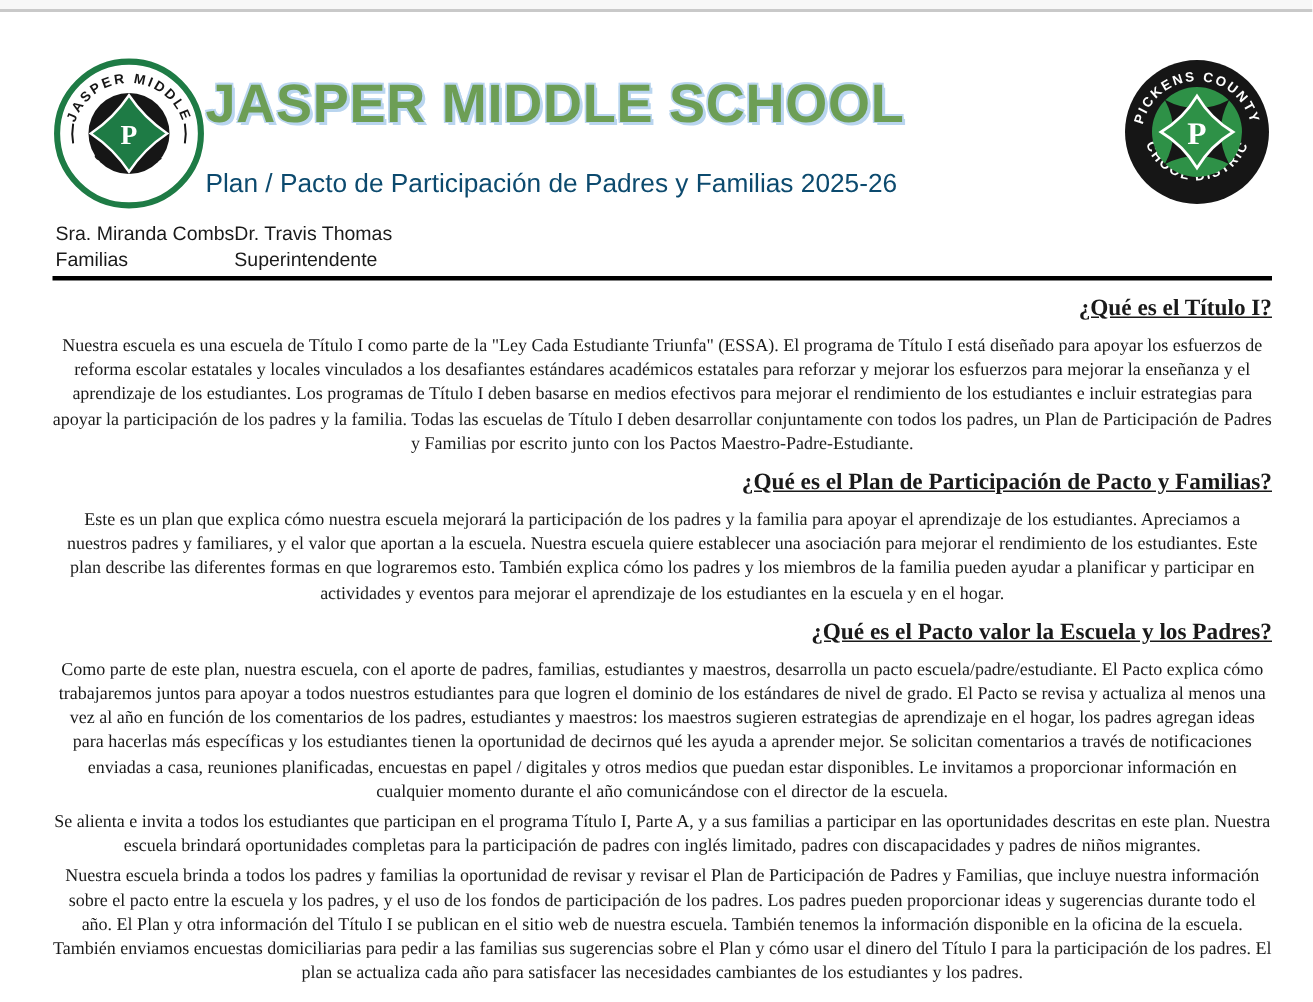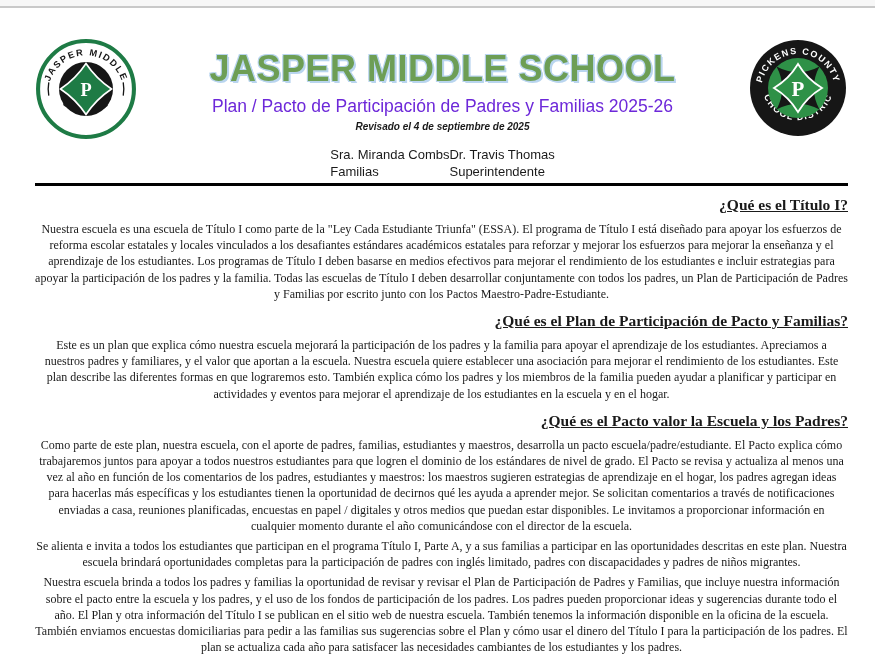--- a/index.html
+++ b/index.html
@@ -17,50 +17,50 @@
   .doc { padding: 0 27px 0 35px; }
 
   
   .header-row {
     display: flex; align-items: flex-start;
     padding-top: 30px;
   }
   .logo { flex: 0 0 auto; }
   .title-block {
     flex: 1 1 auto;
-    text-align: center;
+    text-align: left;
     padding-top: 10px;
   }
   .main-title {
     font-size: 36px;
     font-weight: bold;
     letter-spacing: 0.5px;
     color: #6d9e55;
     text-shadow:
       -1px -1px 0 #b9d5ef,
        1px -1px 0 #b9d5ef,
       -1px  1px 0 #b9d5ef,
        1px  1px 0 #b9d5ef,
        2px  2px 0 #b9d5ef;
   }
   .sub-title {
-    margin-top: 6px;
+    margin-top: 22px;
     font-size: 17.5px;
-    color: #6d28d9;
+    color: #0c4a6e;
   }
   .revision-line {
     margin-top: 4px;
     font-size: 10px;
     font-weight: bold;
     font-style: italic;
     color: #1a1a1a;
   }
   .names-row {
     display: flex;
-    justify-content: center;
+    justify-content: flex-start;
     margin-top: 2px;
     padding-left: 2px;
   }
   .name-block { font-size: 13px; line-height: 17px; color: #1a1a1a; }
   .double-rule {
     margin-top: 3px;
     height: 3px;
     border-top: 2px solid #000;
     border-bottom: 1px solid #000;
   }
@@ -113,21 +113,20 @@
         <path d="M 86.5 43.5 A 37 37 0 0 1 86.5 56.5" fill="none" stroke="#161616" stroke-width="1.3"></path>
         <circle cx="50" cy="50" r="26.5" fill="#161616"></circle>
         <path d="M50 25 Q60 40 75 50 Q60 60 50 75 Q40 60 25 50 Q40 40 50 25 Z" fill="#1e7b45" stroke="#ffffff" stroke-width="1.6"></path>
         <text class="serif-p" x="50" y="57" text-anchor="middle" font-size="18" font-weight="bold" fill="#ffffff">P</text>
       </svg>
     </div>
 
     <div class="title-block">
       <div class="main-title">JASPER MIDDLE SCHOOL</div>
       <div class="sub-title">Plan / Pacto de Participación de Padres y Familias 2025-26</div>
-      <div class="revision-line">Revisado el 4 de septiembre de 2025</div>
     </div>
 
     <div class="logo">
       <svg width="100" height="100" viewBox="0 0 100 100" xmlns="http://www.w3.org/2000/svg">
         <circle cx="50" cy="50" r="48" fill="#161616"></circle>
         <path id="pcsTop" d="M 13 53 A 37 37 0 0 1 87 53" fill="none"></path>
         <text font-size="9" font-weight="bold" fill="#ffffff" letter-spacing="1.4">
           <textPath href="#pcsTop" startOffset="50%" text-anchor="middle">PICKENS COUNTY</textPath>
         </text>
         <path id="pcsBottom" d="M 16 58 A 36 36 0 0 0 84 58" fill="none"></path>

